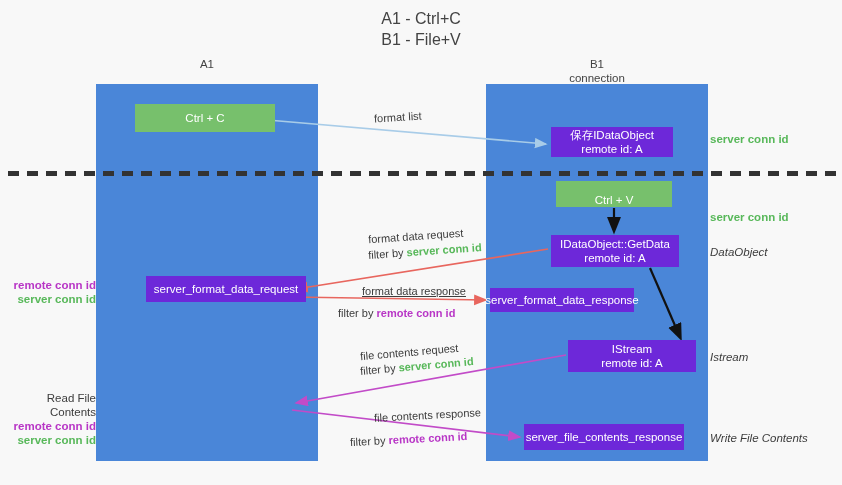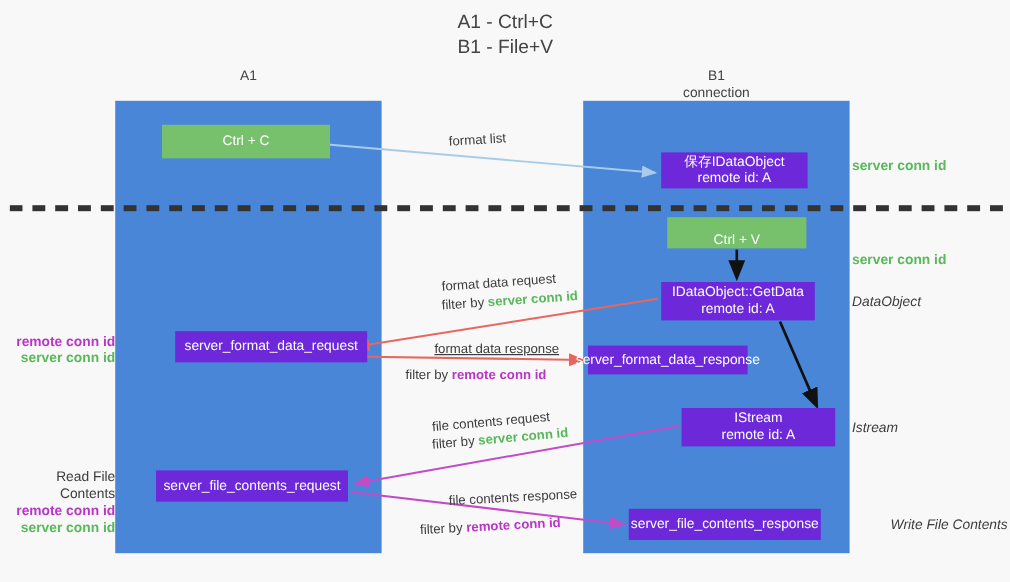--- a/index.html
+++ b/index.html
@@ -54,36 +54,36 @@
     box-sizing:border-box;
   }
   .box.green{background:#77c06c;}
   .box.orange{background:#6d28d9;}
 
   #box-ctrlc{left:135px;top:104px;width:140px;height:28px;}
   #box-save-idataobject{left:551px;top:127px;width:122px;height:30px;}
   #box-ctrlv{left:556px;top:181px;width:116px;height:26px;justify-content:flex-end;}
   #box-getdata{left:551px;top:235px;width:128px;height:32px;}
   #box-fmt-req{left:130px;top:276px;width:160px;height:26px;margin-left:16px;}
-  #box-fmt-resp{left:490px;top:288px;width:133px;height:24px;}
+  #box-fmt-resp{left:490px;top:288px;width:144px;height:24px;}
   #box-istream{left:568px;top:340px;width:128px;height:32px;}
   #box-file-req{left:130px;top:392px;width:160px;height:26px;}
   #box-file-resp{left:524px;top:424px;width:160px;height:26px;}
 
   
   .note{font-size:11.5px;line-height:14px;color:#3c3c3c;}
   .note.green{color:#58b85a;font-weight:bold;}
   .note.purple{color:#b836c6;font-weight:bold;}
   .note.plain{color:#3c3c3c;font-style:italic;}
 
   #note-server-1{left:710px;top:132px;}
   #note-server-2{left:710px;top:210px;}
   #note-dataobject{left:710px;top:245px;}
   #note-istream{left:710px;top:350px;}
-  #note-write-file{left:710px;top:431px;margin-left:32px;}
+  #note-write-file{left:710px;top:431px;}
 
   #note-left-1{left:10px;top:278px;width:86px;text-align:right;}
   #note-left-2{left:10px;top:391px;width:86px;text-align:right;}
   #note-left-2 .rfc{color:#3c3c3c;font-weight:normal;display:block;}
 
   
   .mid{
     font-size:11px;line-height:14px;color:#3c3c3c;
     white-space:nowrap;
   }
@@ -178,23 +178,20 @@
 
   <div class="abs box orange" id="box-fmt-resp">
     <span>server_format_data_response</span>
   </div>
 
   <div class="abs box orange" id="box-istream">
     <span>IStream</span>
     <span>remote id: A</span>
   </div>
 
-  <div class="abs box orange" id="box-file-req">
-    <span>server_file_contents_request</span>
-  </div>
 
   <div class="abs box orange" id="box-file-resp">
     <span>server_file_contents_response</span>
   </div>
 
   <div class="abs" id="divider"></div>
 
   <div class="abs mid" id="mid-format-list">
     <span>format list</span>
   </div>

